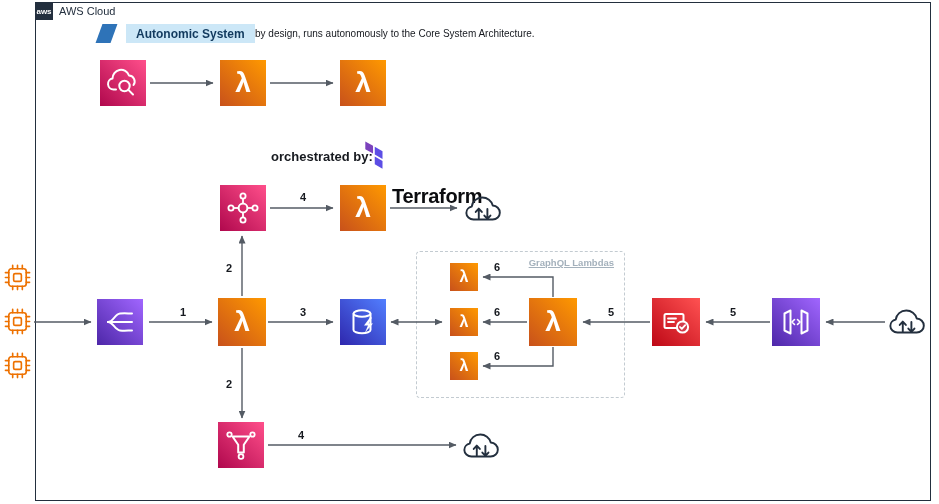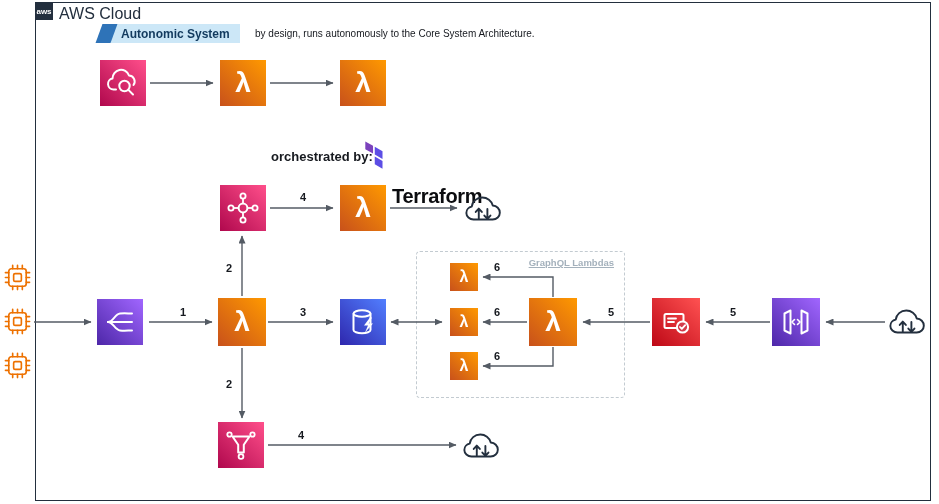--- a/index.html
+++ b/index.html
@@ -2,22 +2,22 @@
 <html><head>
 <meta charset="utf-8">
 <style>
   html,body{margin:0;padding:0;background:#fff;}
   .stage{position:relative;width:939px;height:504px;background:#fff;
          font-family:"Liberation Sans",sans-serif;overflow:hidden;}
   .abs{position:absolute;}
   .frame{left:35px;top:2px;width:896px;height:499px;border:1px solid #232F3E;box-sizing:border-box;}
   .awslogo{left:35px;top:2px;width:18px;height:18px;background:#232F3E;color:#fff;
            font-size:8px;font-weight:bold;display:flex;align-items:center;justify-content:center;}
-  .frame-title{left:59px;top:5px;font-size:16px;color:#232F3E;}
-  .tag{display:flex;align-items:flex-start;height:19px;}
+  .frame-title{left:59px;top:5px;font-size:11px;color:#232F3E;}
+  .tag{display:flex;align-items:flex-start;height:19px;gap:15px;}
   .slant{display:block;width:15px;height:19px;background:#2E73B8;transform:skewX(-20deg);margin-right:-3px;}
   .lab{background:#CCE7F7;height:19px;display:flex;align-items:center;padding:0 10px;
        font-weight:bold;font-size:12px;color:#123A5E;white-space:nowrap;}
   .desc{left:239px;top:27px;width:320px;font-size:10px;font-weight:normal;color:#16191F;line-height:1.3;margin-left:16px;}
   .orch{left:271px;top:149px;font-size:13px;font-weight:bold;color:#16191F;}
   .tfword{left:392px;top:143px;font-size:20px;font-weight:bold;color:#0b0c0f;letter-spacing:-0.3px;margin-top:42px;}
   .icon{display:flex;align-items:center;justify-content:center;}
   .sq46{width:46px;height:46px;}
   .sq48{width:48px;height:48px;}
   .sq28{width:28px;height:28px;}

